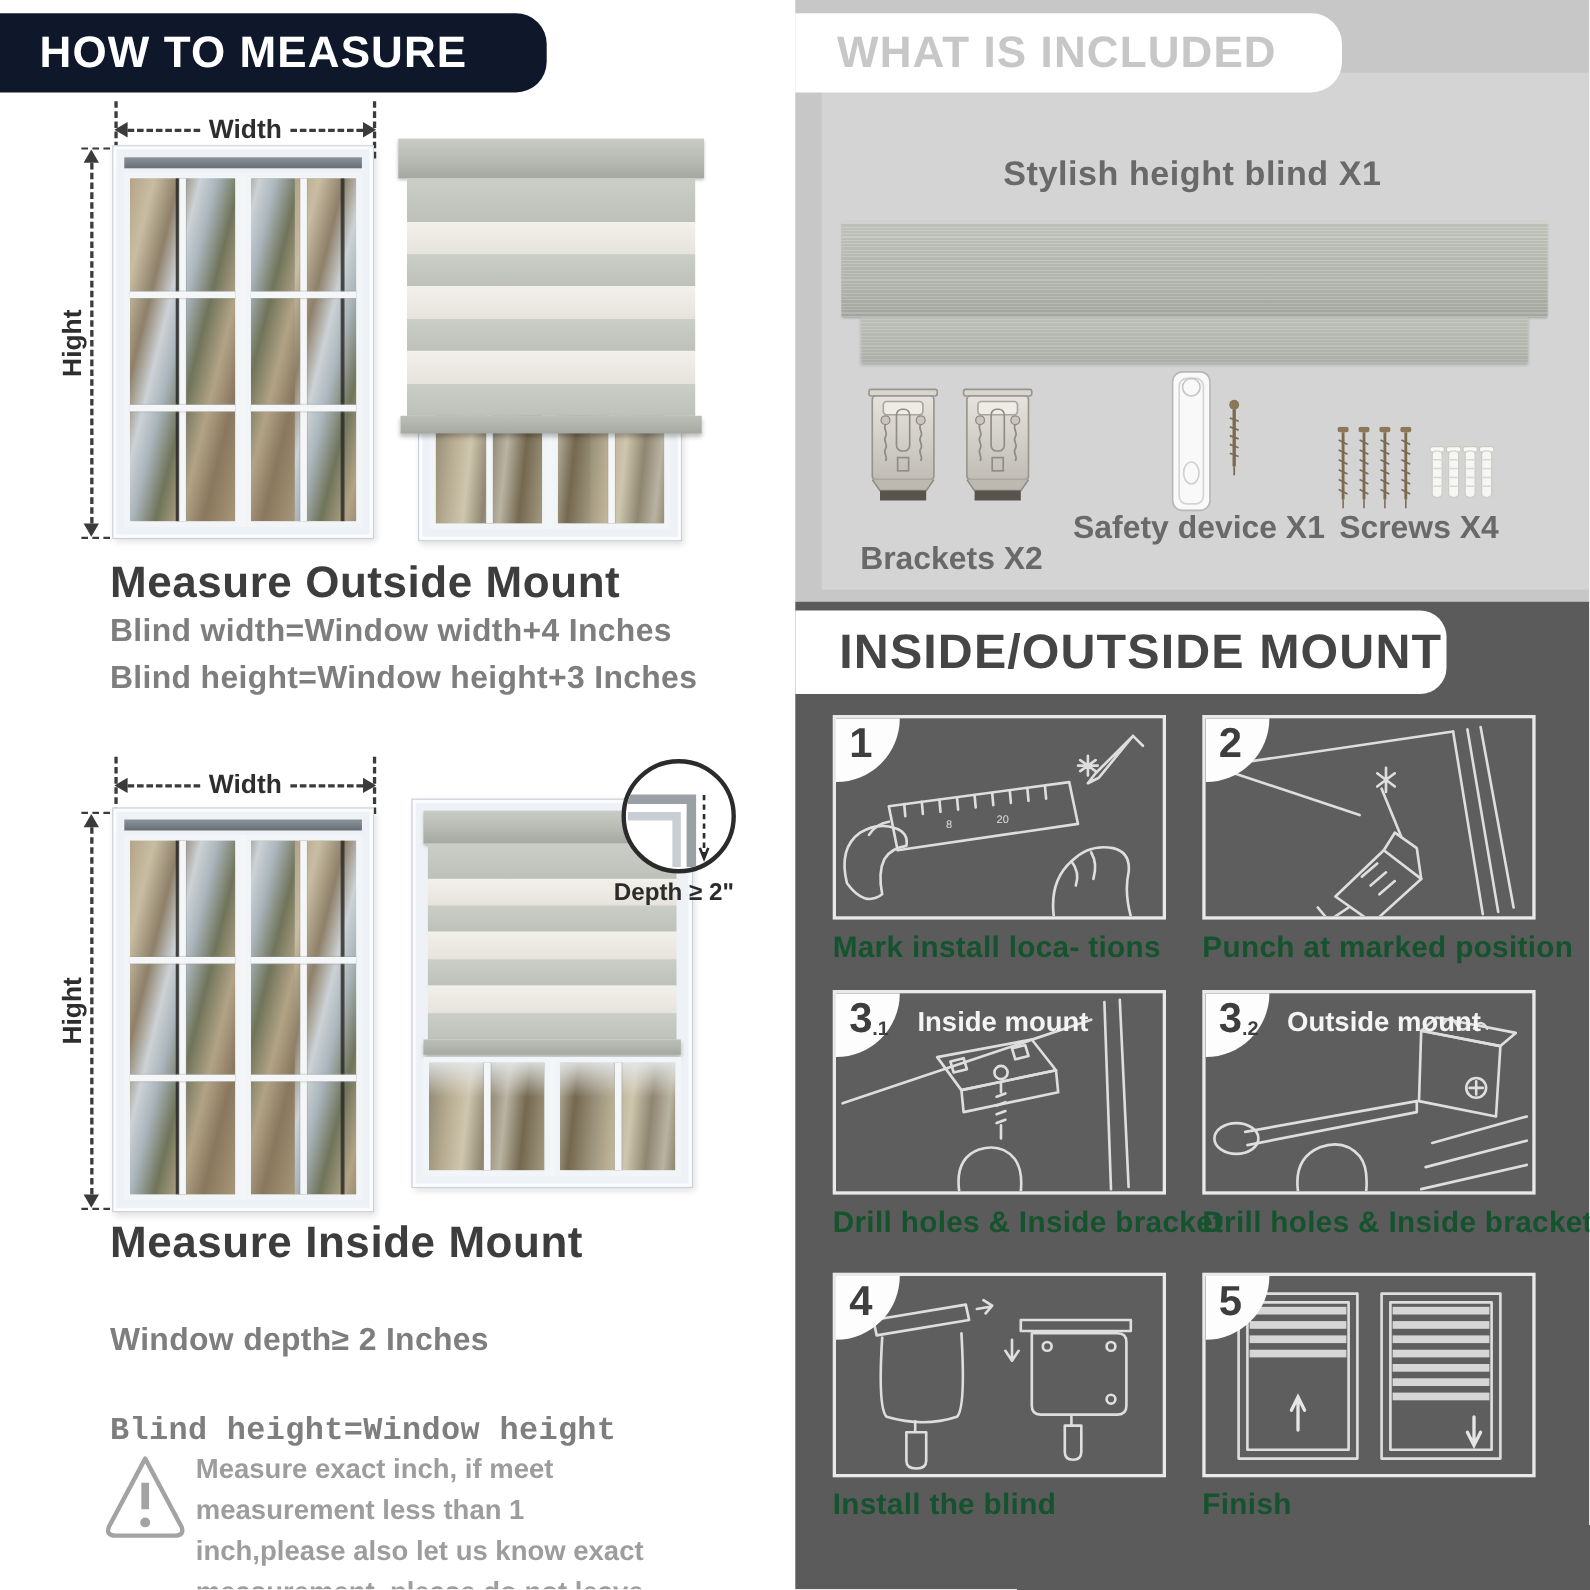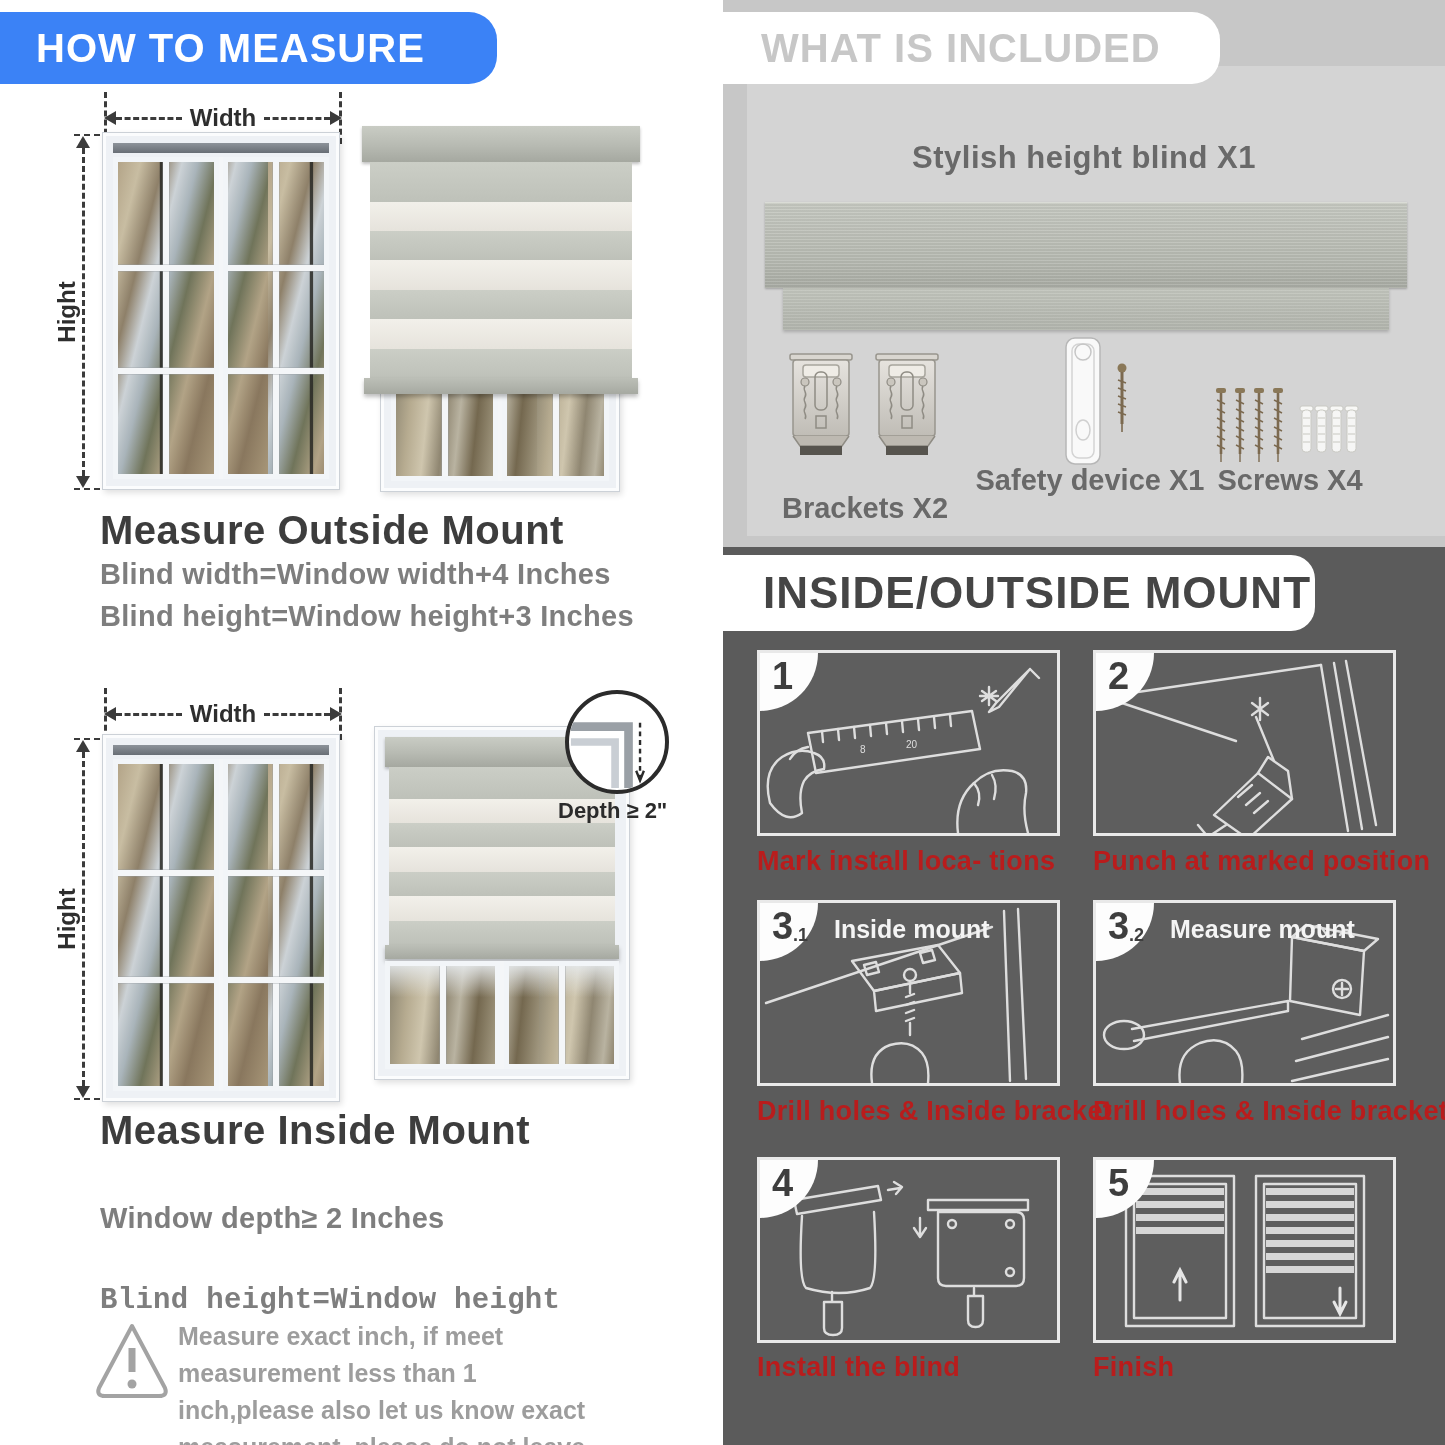--- a/index.html
+++ b/index.html
@@ -3,21 +3,21 @@
 <meta charset="utf-8">
 <style>
   * { box-sizing: border-box; margin: 0; padding: 0; }
   html,body { background:#fff; }
   body { font-family:"Liberation Sans", sans-serif; }
   .page { position:relative; width:1445px; height:1445px; background:#ffffff; overflow:hidden; }
 
   
   .banner { position:absolute; height:72px; line-height:72px; font-weight:700; font-size:40px;
             border-radius:0 28px 28px 0; letter-spacing:1px; white-space:nowrap; }
-  .banner-left  { left:0; top:12px; width:497px; background:#3b82f6; color:#ffffff; padding-left:36px; }
+  .banner-left  { left:0; top:12px; width:497px; background:#0f172a; color:#ffffff; padding-left:36px; }
   .banner-right { left:723px; top:12px; width:497px; background:#ffffff; color:#c7c7c7; padding-left:38px; }
   .banner-mount { position:absolute; left:723px; top:555px; width:592px; height:76px; line-height:76px;
                   background:#ffffff; color:#454545; font-weight:700; font-size:44px; border-radius:0 24px 24px 0;
                   padding-left:40px; letter-spacing:1px; white-space:nowrap; }
 
   
   .measure-h { position:absolute; height:36px; display:flex; align-items:center; }
   .measure-h .dash { flex:1; border-top:3px dashed #3b3b3b; height:0; }
   .measure-h .lbl { font-weight:700; font-size:24px; color:#2e2e2e; padding:0 8px; }
   .tri-l { width:0; height:0; border-right:12px solid #3b3b3b; border-top:7px solid transparent; border-bottom:7px solid transparent; }
@@ -78,21 +78,21 @@
       box-shadow: 0 2px 3px rgba(0,0,0,.2); }
   .hw-label { position:absolute; top:464px; text-align:center; font-weight:700; font-size:29px; color:#696969; white-space:nowrap; }
 
   
   .dark-sec { position:absolute; left:723px; top:547px; width:722px; height:898px; background:#5b5b5b; }
   .panel { position:absolute; width:303px; height:186px; border:3px solid #e9e9e9; background:#5e5e5e; overflow:hidden; }
   .badge { position:absolute; left:0; top:0; width:58px; height:58px; background:#fdfdfd; border-radius:0 0 110% 0; }
   .badge .b-num { position:absolute; left:12px; top:2px; font-weight:700; font-size:38px; color:#3e3e3e; }
   .badge .b-sub { position:absolute; left:33px; top:22px; font-weight:700; font-size:18px; color:#3e3e3e; }
   .p-title { position:absolute; left:74px; top:12px; font-weight:700; font-size:25px; color:#f4f4f4; white-space:nowrap; }
-  .caption { position:absolute; width:330px; font-weight:700; font-size:27px; color:#b91c1c; letter-spacing:.3px; white-space:nowrap; }
+  .caption { position:absolute; width:330px; font-weight:700; font-size:27px; color:#14532d; letter-spacing:.3px; white-space:nowrap; }
   .lineart { position:absolute; inset:0; width:100%; height:100%; }
 
   .depth-circle { position:absolute; left:565px; top:690px; width:104px; height:104px; background:#ffffff;
                   border:4px solid #2b2b2b; border-radius:50%; overflow:hidden; }
 </style>
 </head>
 <body>
 
 <div class="page">
 
@@ -405,21 +405,21 @@
         <path d="M240,86 l12,0 M246,80 l0,12"></path>
         <path d="M36,126 L192,98 M38,138 L192,108 M192,98 L192,108"></path>
         <ellipse cx="28" cy="132" rx="20" ry="14"></ellipse>
         <path d="M84,180 Q80,150 104,140 Q126,132 140,148 Q148,158 146,180"></path>
       </g>
     </svg>
     <div class="badge">
       <span class="b-num">3</span>
       <span class="b-sub">.2</span>
     </div>
-    <div class="p-title">Measure mount</div>
+    <div class="p-title">Outside mount</div>
   </div>
   <div class="caption" style="left:1093px; top:1096px;">Drill holes &amp;  Inside bracket</div>
 
   <div class="panel" style="left:757px; top:1157px;">
     <svg class="lineart" viewBox="0 0 297 180">
       <g stroke="#dedede" stroke-width="2.4" fill="none" stroke-linecap="round" stroke-linejoin="round">
         <path d="M34,40 L118,26 L121,40 L37,54 Z"></path>
         <path d="M34,40 L26,30 L38,24"></path>
         <path d="M42,56 Q38,120 46,128 Q80,138 110,128 Q118,120 114,52"></path>
         <path d="M72,132 l0,10 M64,142 l18,0 l0,26 q0,7 -9,7 q-9,0 -9,-7 Z"></path>

